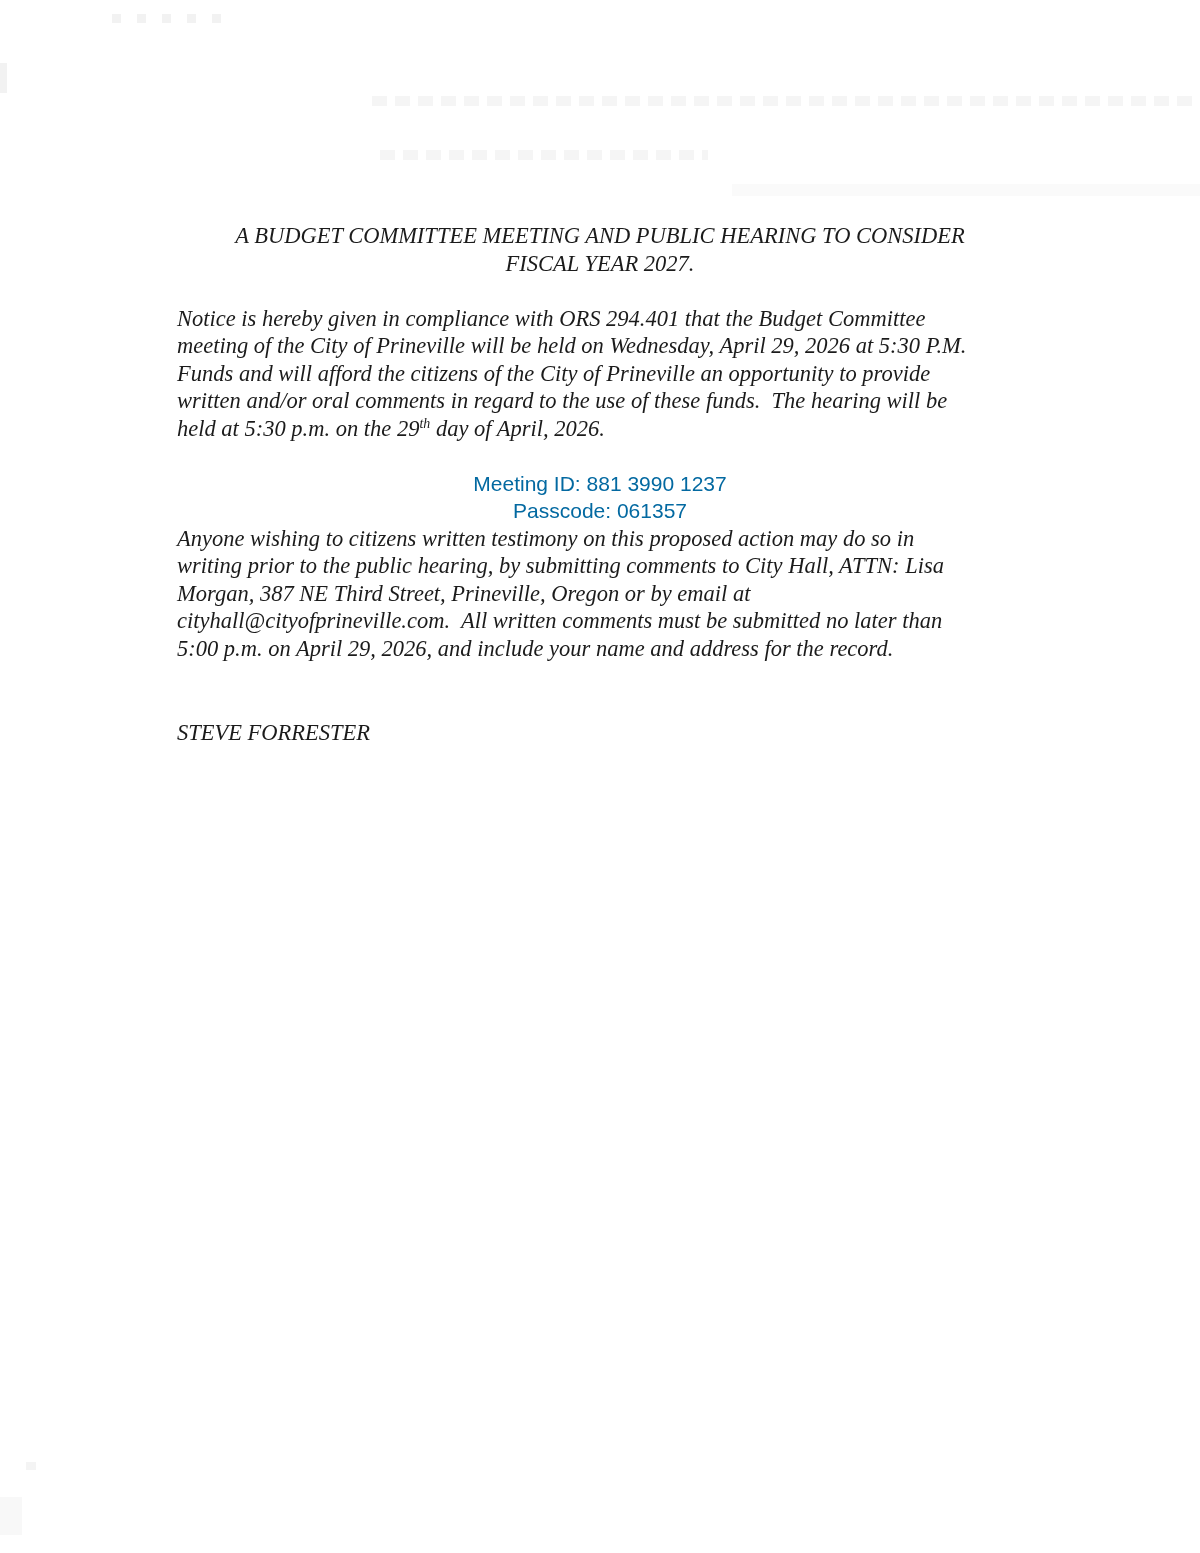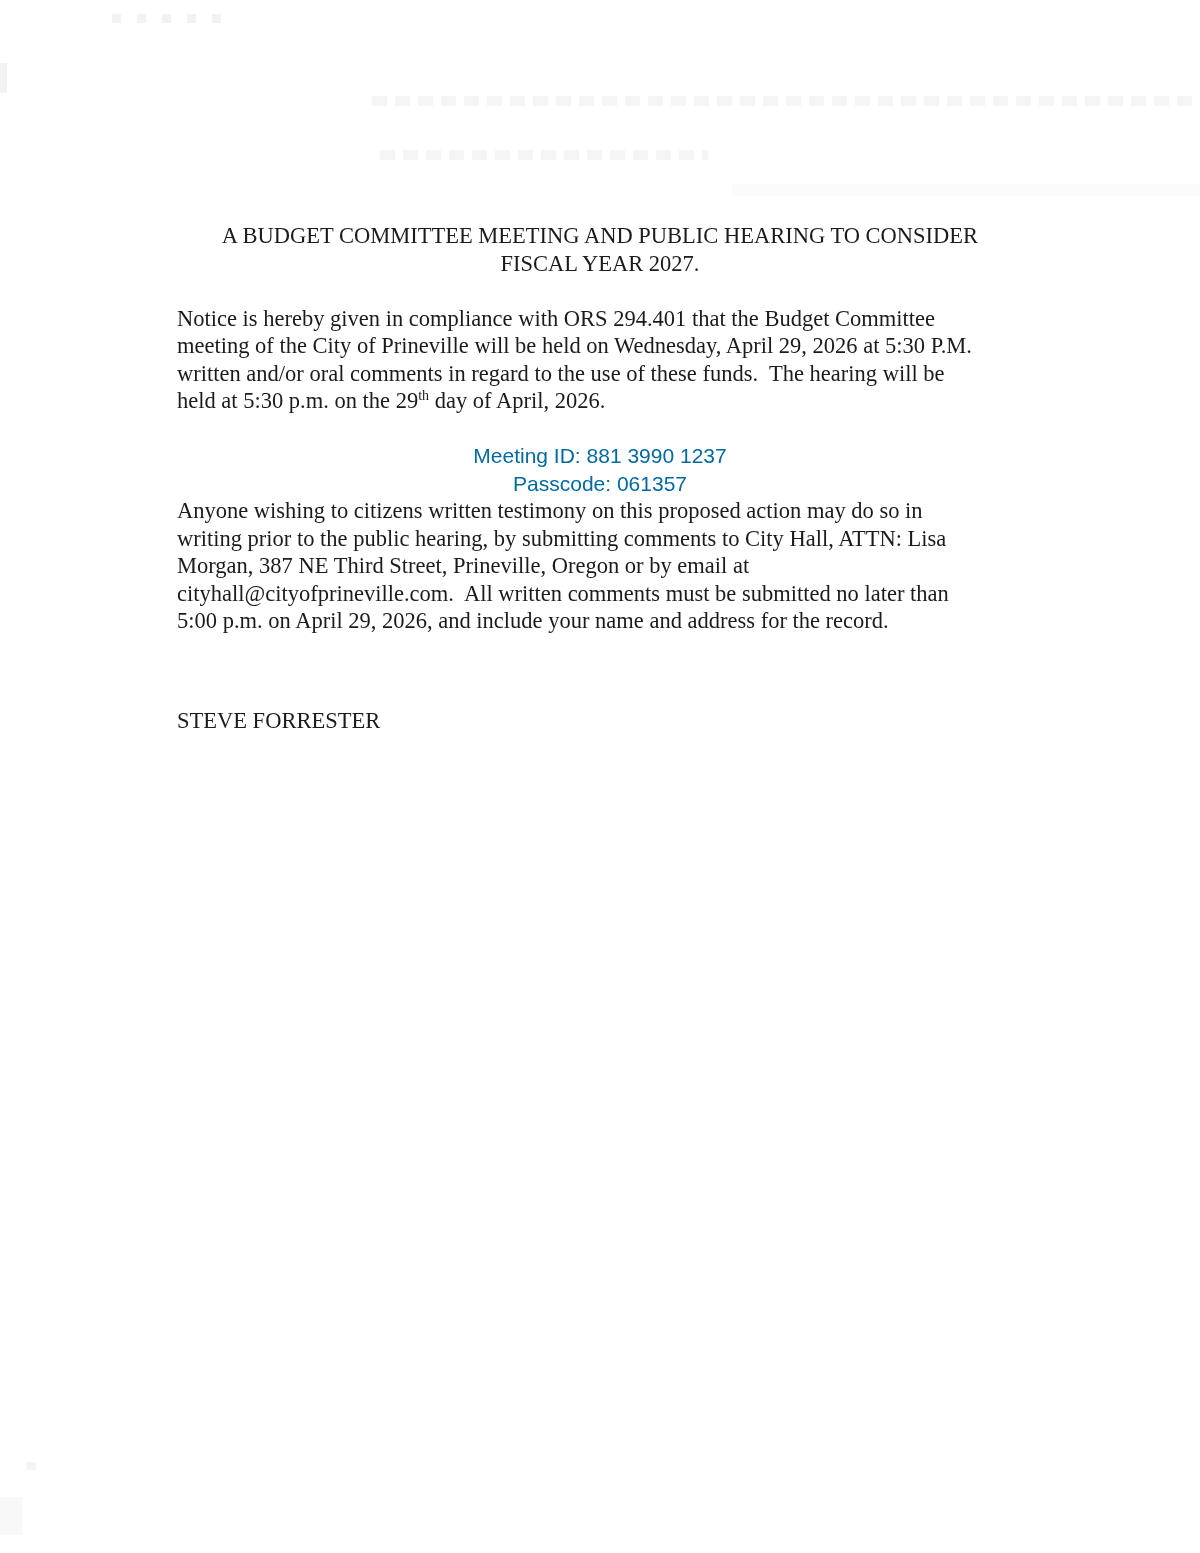--- a/index.html
+++ b/index.html
@@ -13,37 +13,37 @@
     color: #1b1b1b;
   }
   .content {
     position: absolute;
     left: 177px;
     top: 222px;
     width: 846px;
     font-size: 22.5px;
     line-height: 27.5px;
   }
-  .line { white-space: pre; }
+  .line { white-space: pre; font-style: italic; }
   .title { text-align: center; }
   .gap { height: 27.5px; }
   .bold-line { font-weight: bold; white-space: pre; }
   .sans-center {
     font-family: "Liberation Sans", sans-serif;
     font-size: 21px;
     text-align: center;
     white-space: pre;
     color: #0369a1;
   }
   .sup {
     font-size: 0.62em;
     vertical-align: super;
     line-height: 0;
   }
-  .signature { margin-top: 72px; }
+  .signature { margin-top: 57px; }
   
   .artifact { position: absolute; pointer-events: none; }
   .a-dots-topleft {
     left: 112px; top: 14px; width: 122px; height: 9px;
     background: repeating-linear-gradient(90deg, #f2f2f2 0 9px, transparent 9px 25px);
   }
   .a-dash-row-1 {
     left: 372px; top: 96px; width: 828px; height: 10px;
     background: repeating-linear-gradient(90deg, #f5f5f5 0 15px, transparent 15px 23px);
   }
@@ -86,20 +86,21 @@
     <div class="title">
       <div class="line">A BUDGET COMMITTEE MEETING AND PUBLIC HEARING TO CONSIDER</div>
       <div class="line">FISCAL YEAR 2027.</div>
     </div>
 
     <div class="gap"></div>
 
     <div class="para">
       <div class="line">Notice is hereby given in compliance with ORS 294.401 that the Budget Committee</div>
       <div class="line">meeting of the City of Prineville will be held on Wednesday, April 29, 2026 at 5:30 P.M.</div>
+      <div class="line">Funds and will afford the citizens of the City of Prineville an opportunity to provide</div>
       <div class="line">written and/or oral comments in regard to the use of these funds.  The hearing will be</div>
       <div class="line"><span>held at 5:30 p.m. on the 29</span><span class="sup">th</span><span> day of April, 2026.</span></div>
     </div>
 
     <div class="gap"></div>
 
     <div class="sans-center">Meeting ID: 881 3990 1237</div>
     <div class="sans-center">Passcode: 061357</div>
 
     <div class="para">

